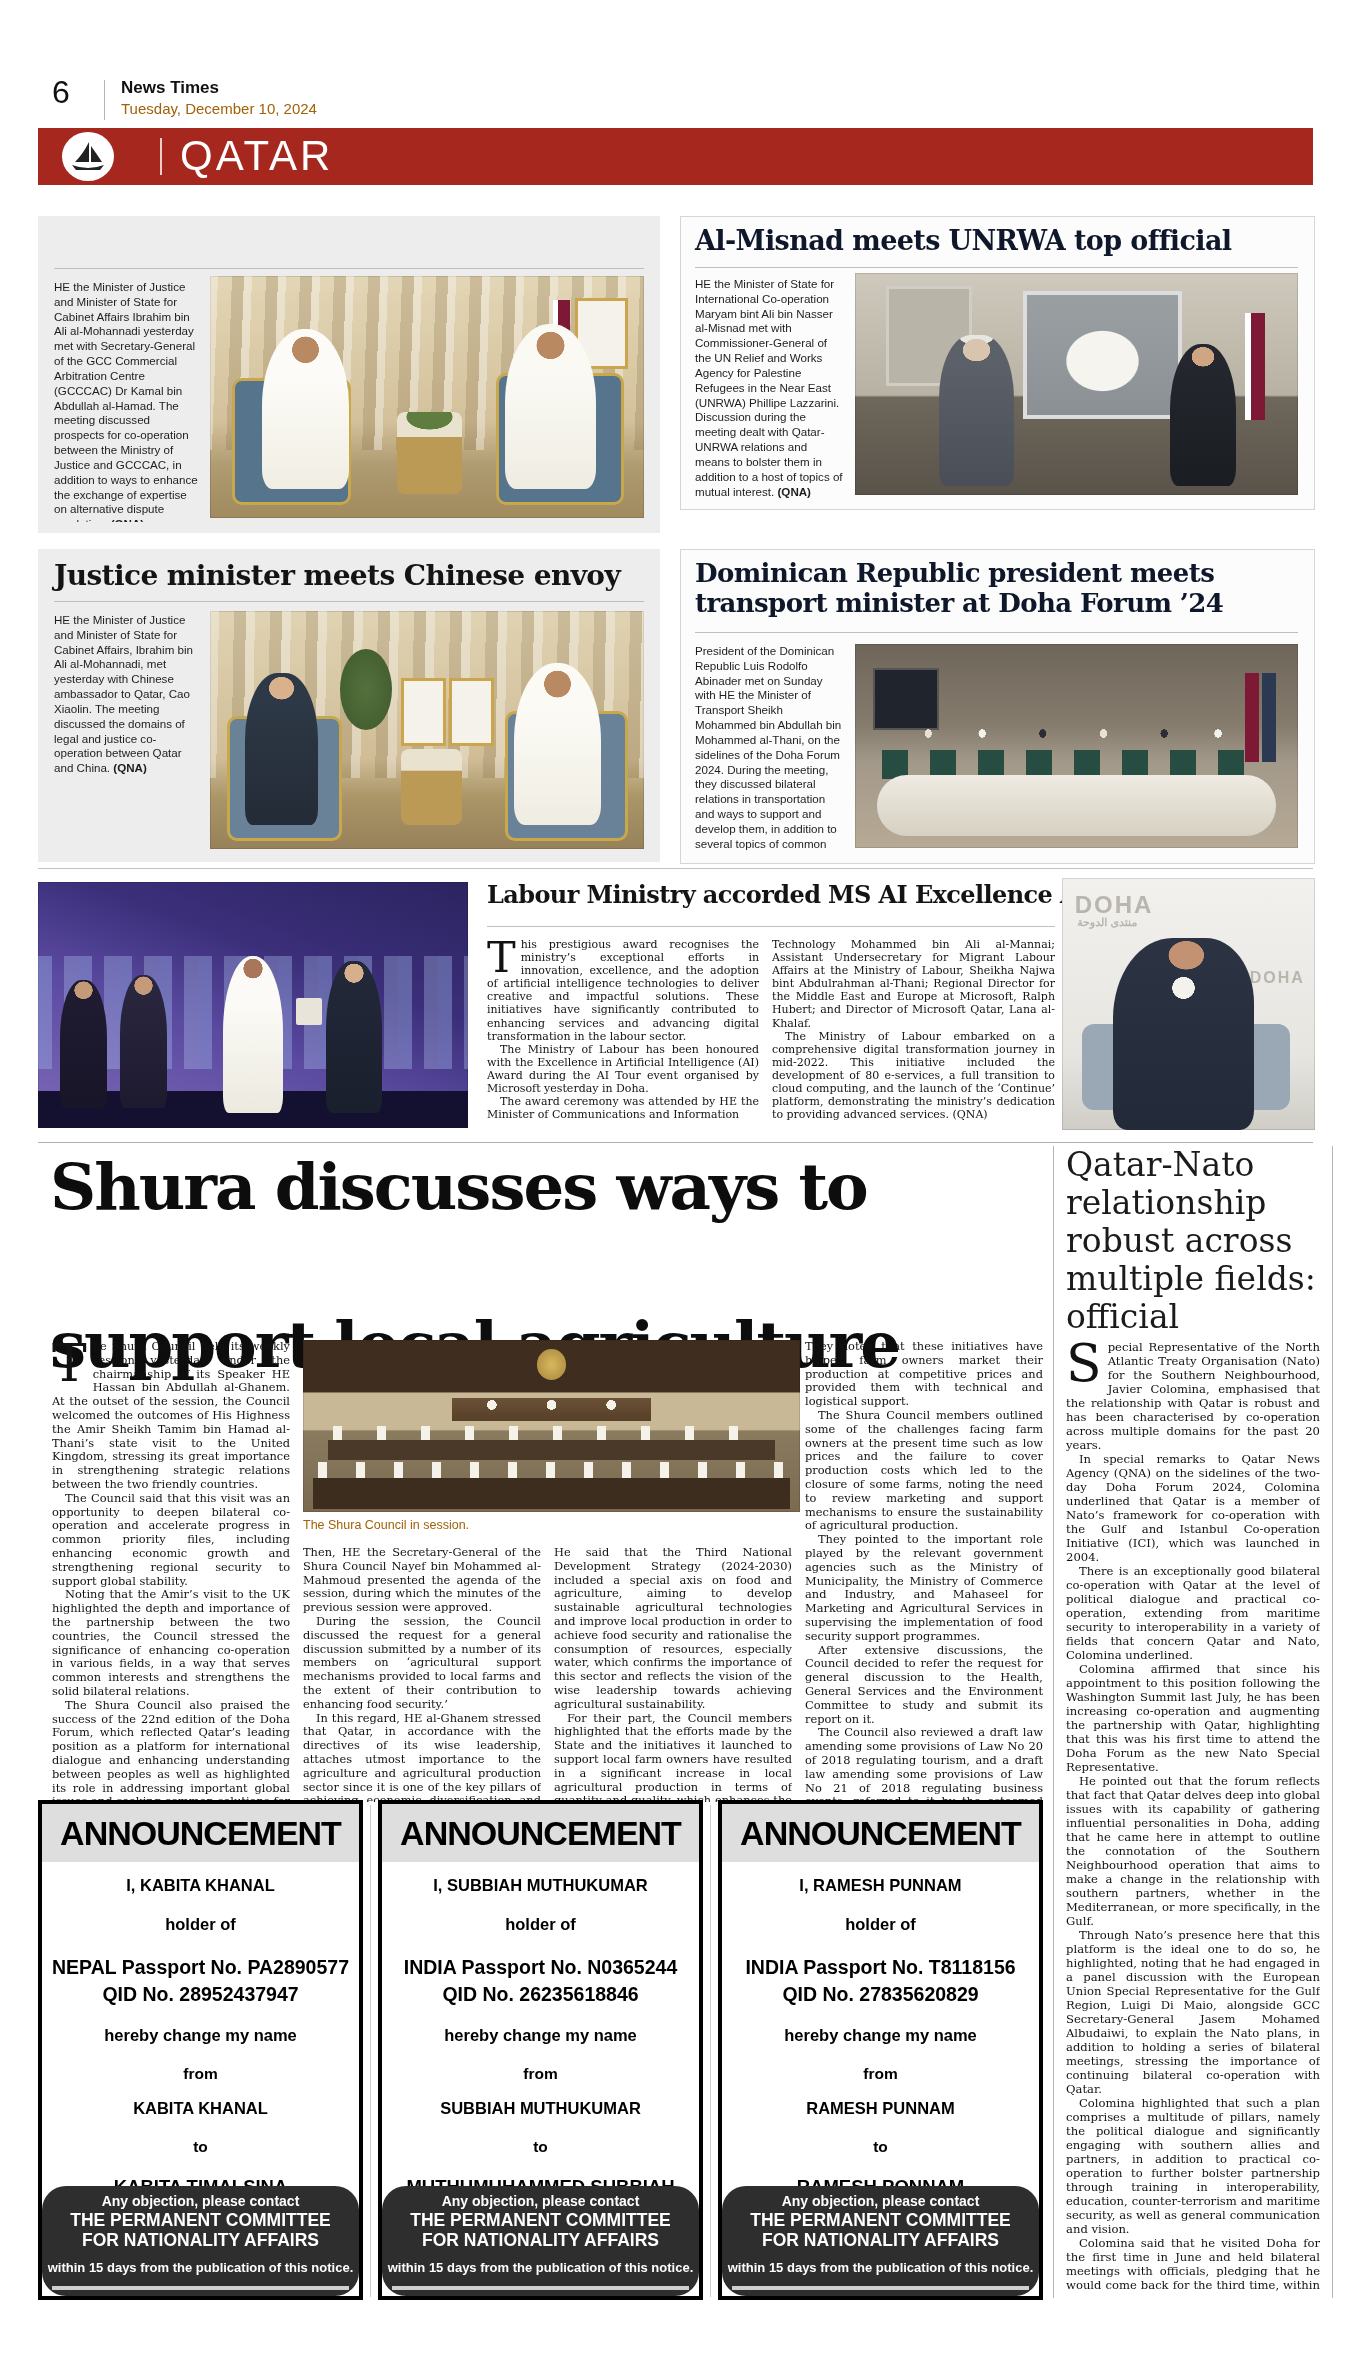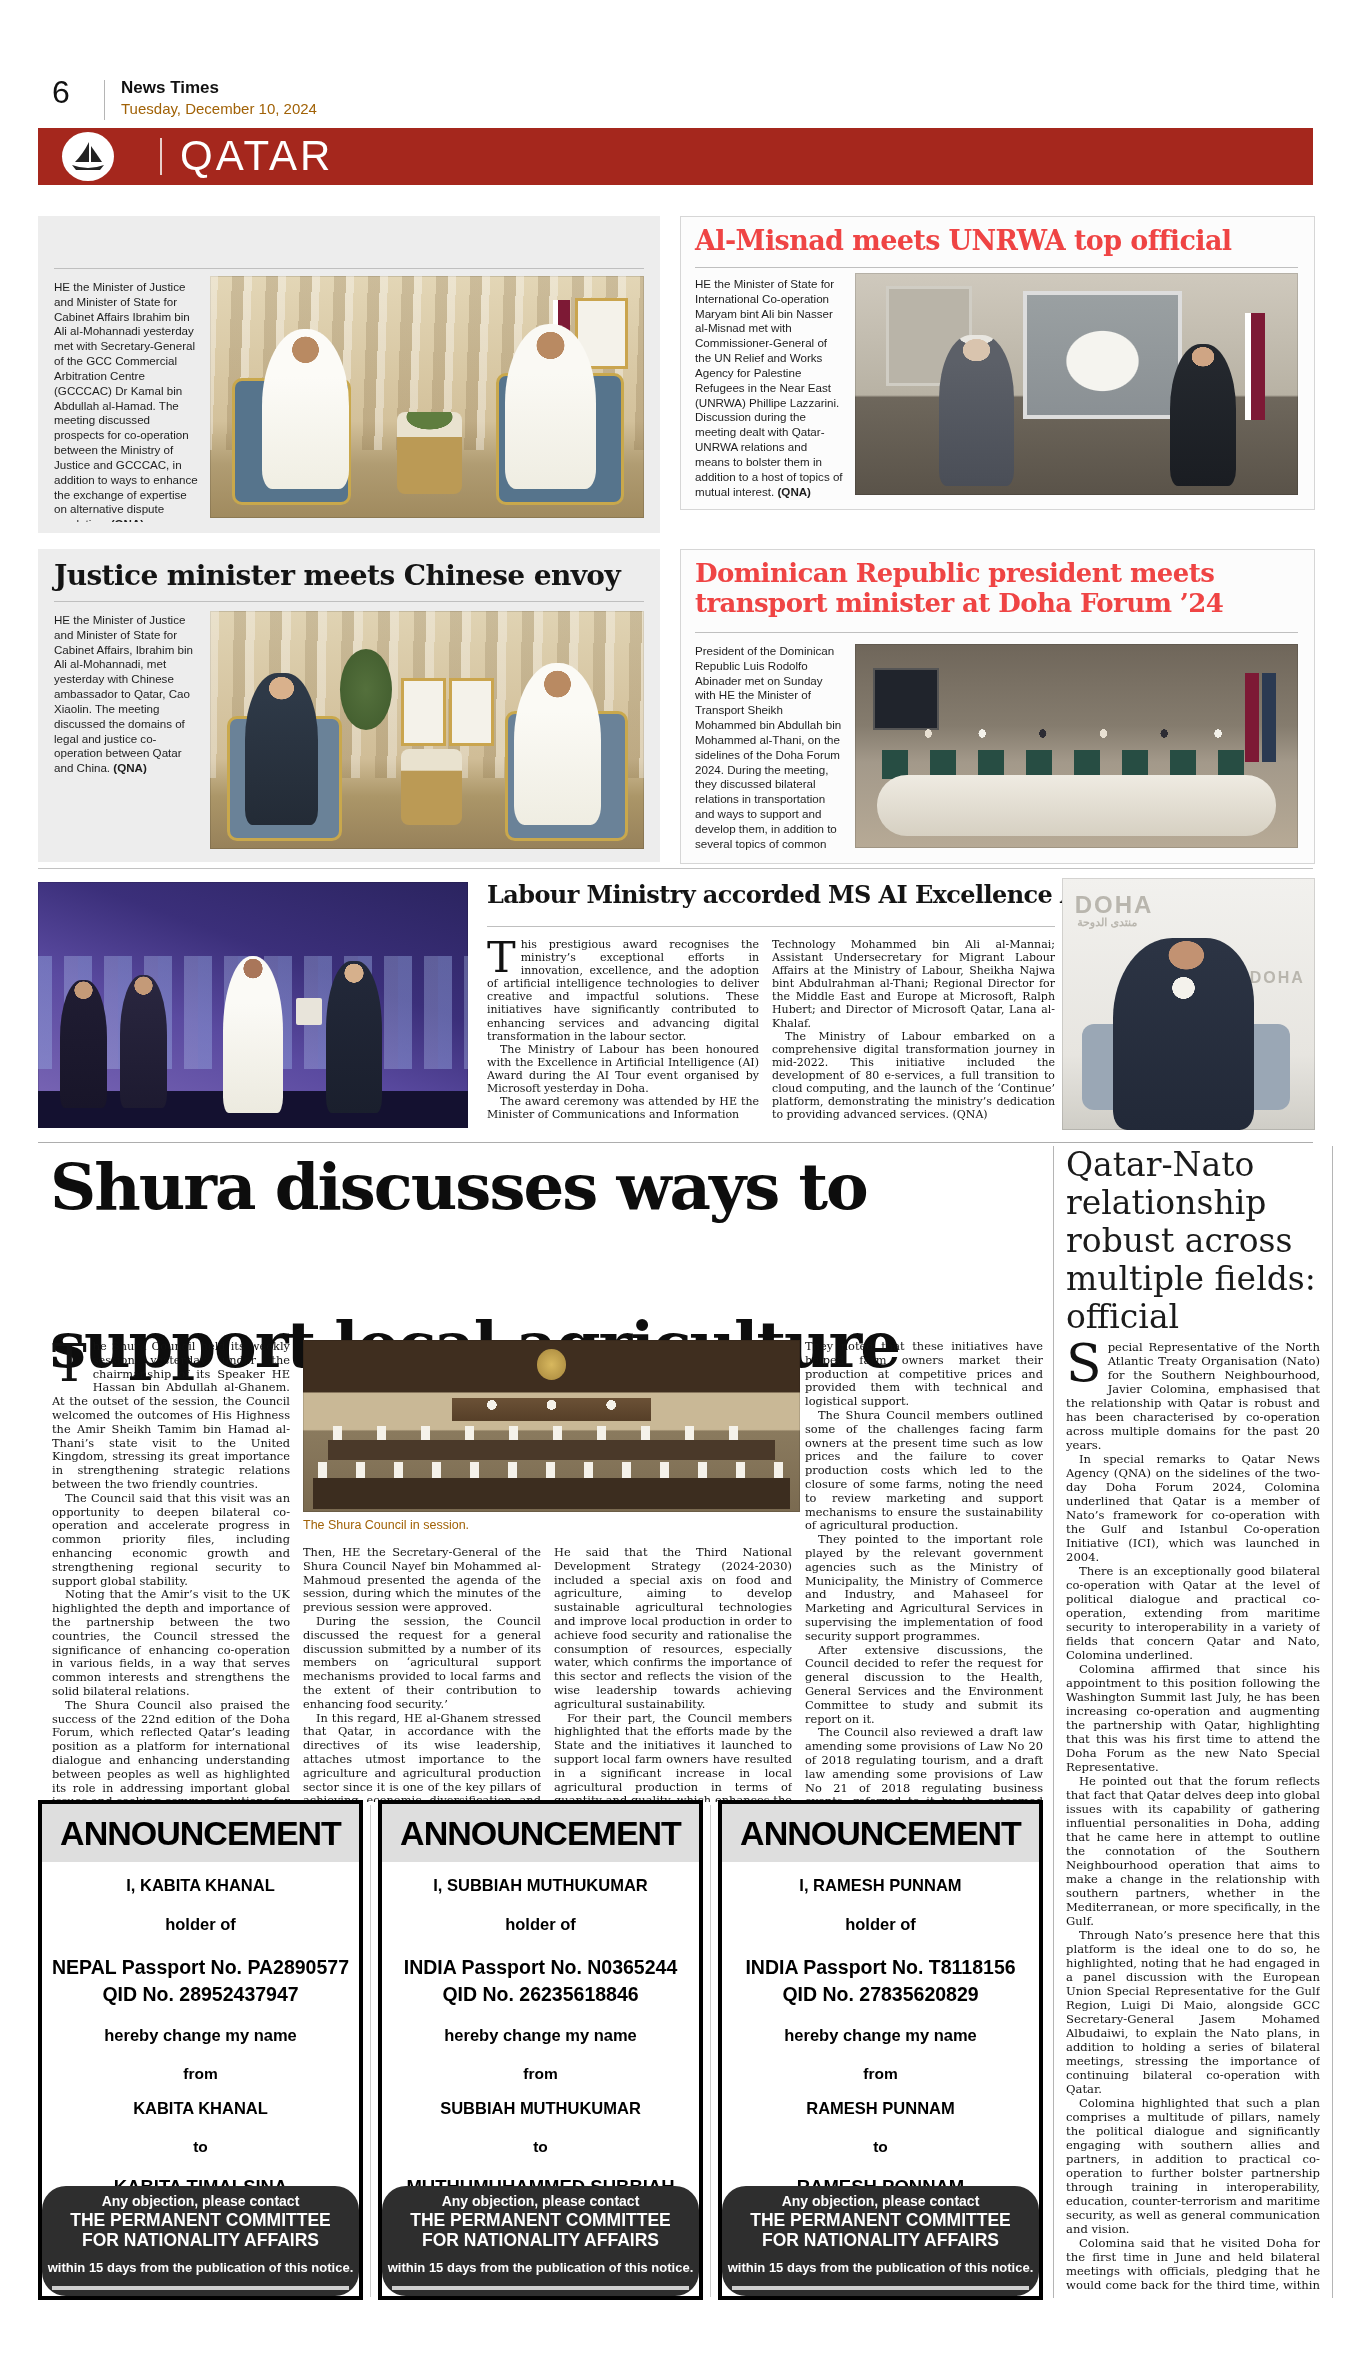--- a/index.html
+++ b/index.html
@@ -19,21 +19,21 @@
   .mh-logo{position:absolute;left:24px;top:4px;width:52px;height:49px;background:#fff;border-radius:50%;
            display:flex;align-items:center;justify-content:center;}
   .mh-sep{position:absolute;left:122px;top:10px;width:2px;height:37px;background:#e9cfcb;}
   .mh-title{position:absolute;left:142px;top:4px;font-size:42px;letter-spacing:3px;color:#ffffff;font-weight:400;}
 
   
   .panel{position:absolute;}
   .panel.grey{background:#ededed;}
   .panel.framed{background:#fcfcfc;border:1px solid #d6d6d6;}
   .hl{position:absolute;font-family:"DejaVu Serif",serif;font-weight:bold;letter-spacing:-0.6px;color:#141414;}
-  .hl.red{color:#ef4444;}
+  .hl.red{color:#0f172a;}
   .body-sans{position:absolute;font-size:11.6px;line-height:1.28;color:#1d1d1d;overflow:hidden;}
   .body-sans b{font-weight:bold;}
   .hrule{position:absolute;height:1px;background:#bfbfbf;}
 
   
   .photo{position:absolute;overflow:hidden;box-shadow:0 0 0 1px rgba(0,0,0,0.12) inset;}
   .sh{position:absolute;}
 
   
   .serif-col{position:absolute;font-family:"DejaVu Serif",serif;text-align:justify;color:#121212;overflow:hidden;}

